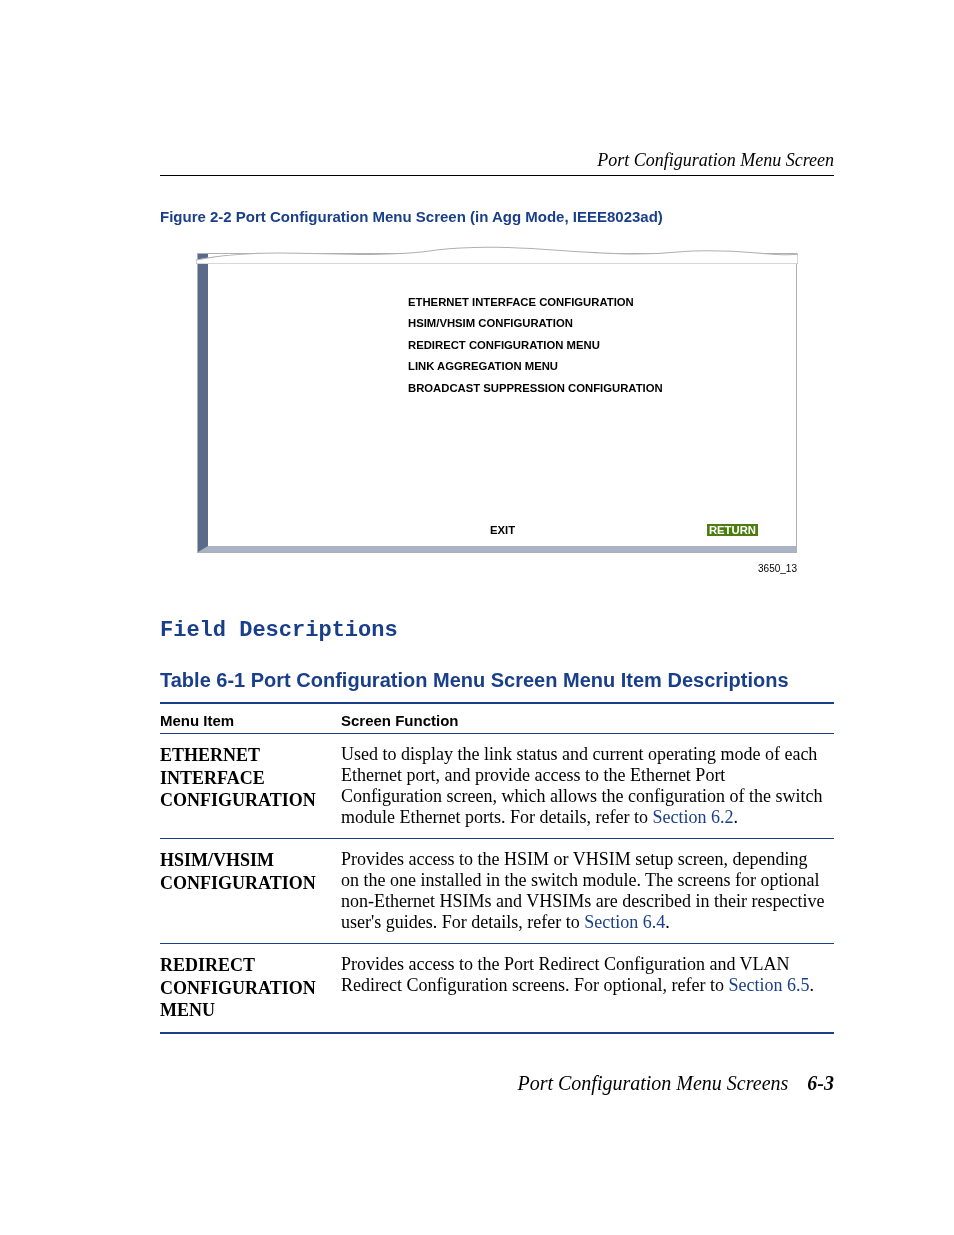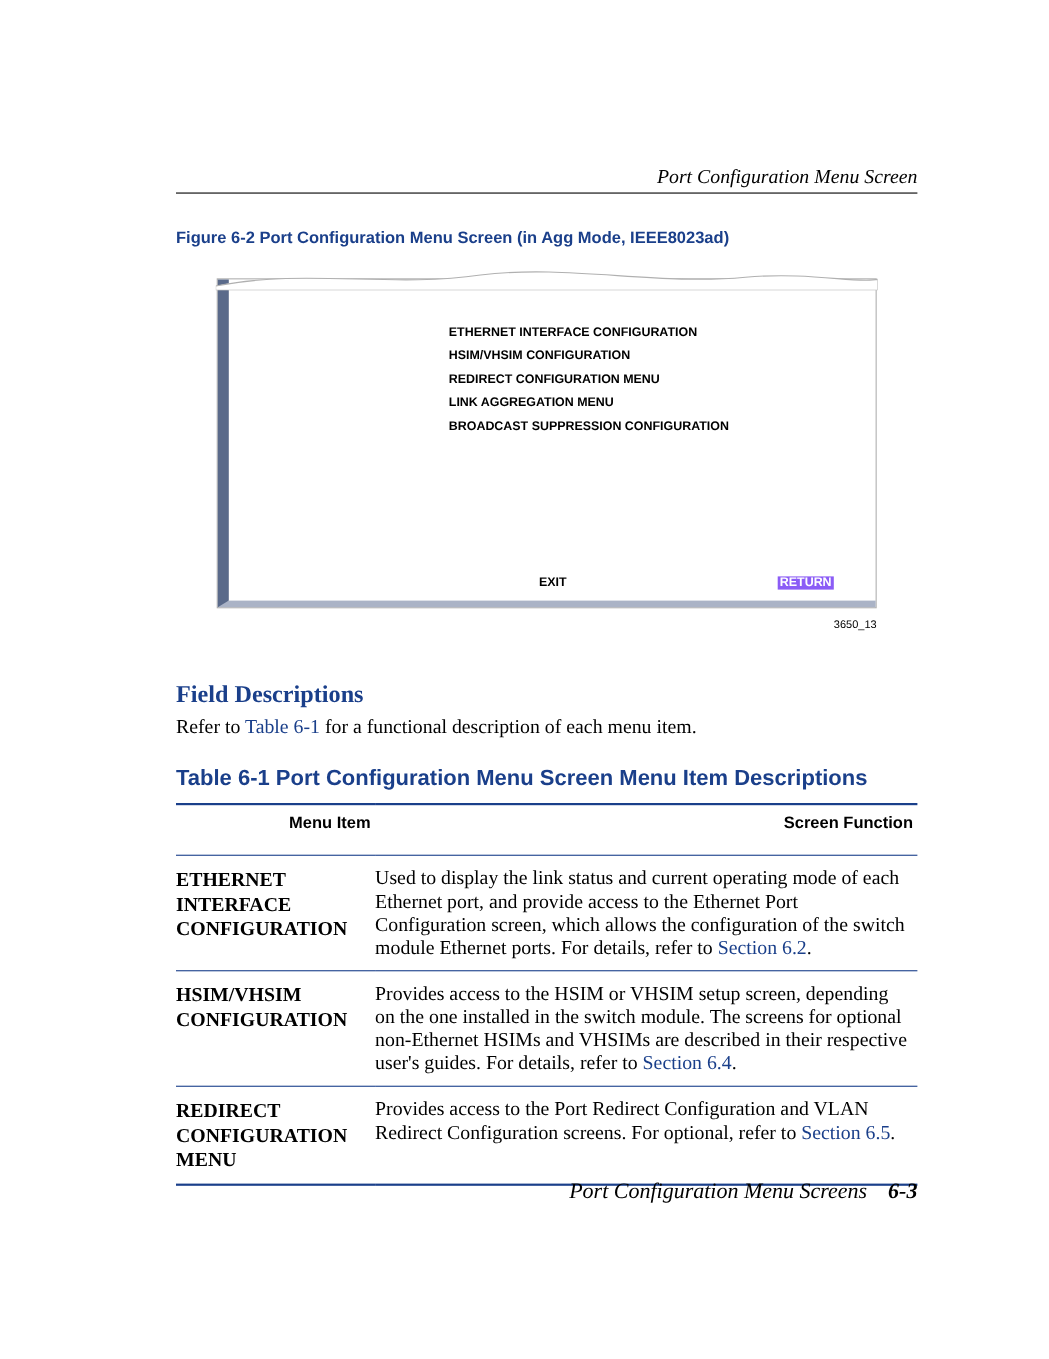--- a/index.html
+++ b/index.html
@@ -84,46 +84,46 @@
   }
   .menu-foot {
     position: absolute;
     left: 0; right: 0;
     bottom: 16px;
     font-family: Arial, Helvetica, sans-serif;
     font-weight: bold;
     font-size: 11.3px;
   }
   .menu-foot .exit { position:absolute; left: 292px; bottom:0;text-align:center; }
-  .menu-foot .ret  { position:absolute; right: 38px; bottom:0; background:#8b5cf6; color:#fff; padding: 0 2px; }
+  .menu-foot .ret  { position:absolute; right: 38px; bottom:0; background:#4d7c0f; color:#fff; padding: 0 2px; }
 
   h2.section {
-    font-family: Liberation Serif, serif;
+    font-family: Liberation Mono, monospace;
     color: #1a3f8a;
     font-size: 22px;
     margin: 44px 0 6px 0;
     font-weight: bold;
   }
   .body-text {
     font-size: 18px;
     margin: 0 0 6px 0;
   }
   .link { color: #1a3f8a; }
 
   table.desc {
     width: 100%;
     border-collapse: collapse;
     font-size: 18px;
   }
   table.desc th {
     font-family: Arial, Helvetica, sans-serif;
     font-weight: bold;
-    text-align: right;
+    text-align: left;
     font-size: 15px;
-    padding: 8px 4px 20px 0;
+    padding: 8px 4px 4px 0;
     border-top: 2px solid #1a3f8a;
     border-bottom: 1.2px solid #1a3f8a;
   }
   table.desc td {
     vertical-align: top;
     padding: 10px 6px 10px 0;
     border-bottom: 1px solid #1a3f8a;
   }
   table.desc tr:last-child td { border-bottom: 2px solid #1a3f8a; }
   table.desc td.menu-item {
@@ -142,21 +142,21 @@
     font-size: 20px;
   }
   .footer .pageno { font-weight: bold; font-style: italic; padding-left: 14px; }
 </style>
 </head>
 <body>
 
 <div class="page">
   <div class="running-header">Port Configuration Menu Screen</div>
 
-  <div class="caption">Figure 6-2   Port Configuration Menu Screen (in Agg Mode, IEEE8023ad)</div>
+  <div class="caption">Figure 2-2   Port Configuration Menu Screen (in Agg Mode, IEEE8023ad)</div>
 
   <div class="screenshot-wrap">
     <div class="screen-frame">
       <div class="torn-top">
         <svg viewBox="0 0 600 24" preserveAspectRatio="none">
           <path d="M0,20 C80,4 160,22 240,10 C320,0 400,20 480,12 C540,7 580,18 600,14 L600,24 L0,24 Z" fill="#ffffff" stroke="#b0b0b0" stroke-width="1"></path>
         </svg>
       </div>
       <div class="menu-list">
         <div>ETHERNET INTERFACE CONFIGURATION</div>
@@ -167,23 +167,20 @@
       </div>
       <div class="menu-foot">
         <span class="exit">EXIT</span>
         <span class="ret">RETURN</span>
       </div>
     </div>
   </div>
   <div class="screenshot-ref">3650_13</div>
 
   <h2 class="section">Field Descriptions</h2>
-  <p class="body-text">
-    <span>Refer to </span><span class="link">Table 6-1</span><span> for a functional description of each menu item.</span>
-  </p>
 
   <div class="caption-table">Table 6-1   Port Configuration Menu Screen Menu Item Descriptions</div>
 
   <table class="desc">
     <thead>
       <tr>
         <th>Menu Item</th>
         <th>Screen Function</th>
       </tr>
     </thead>

